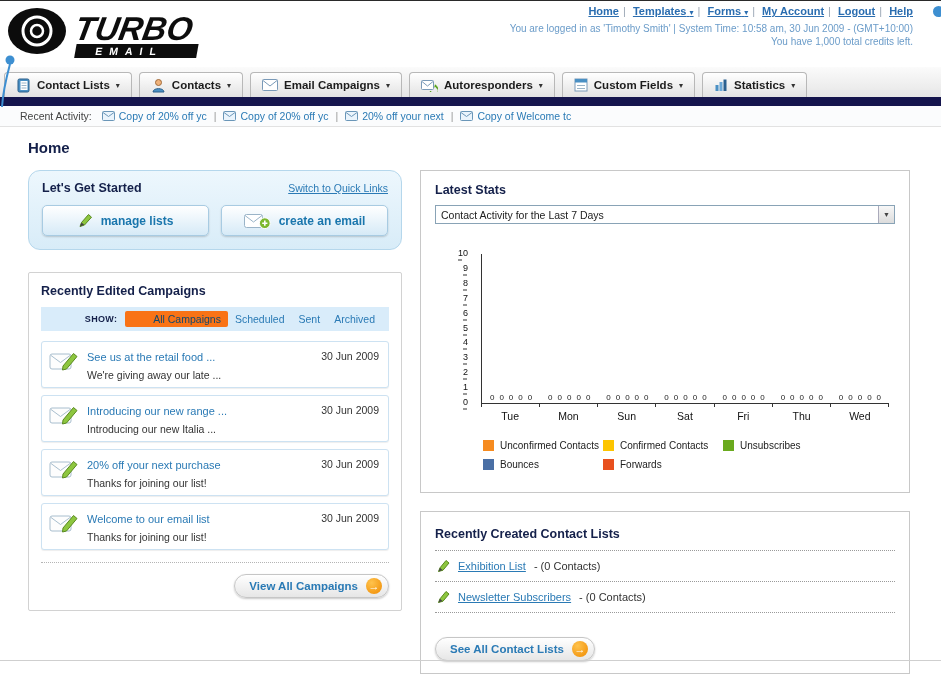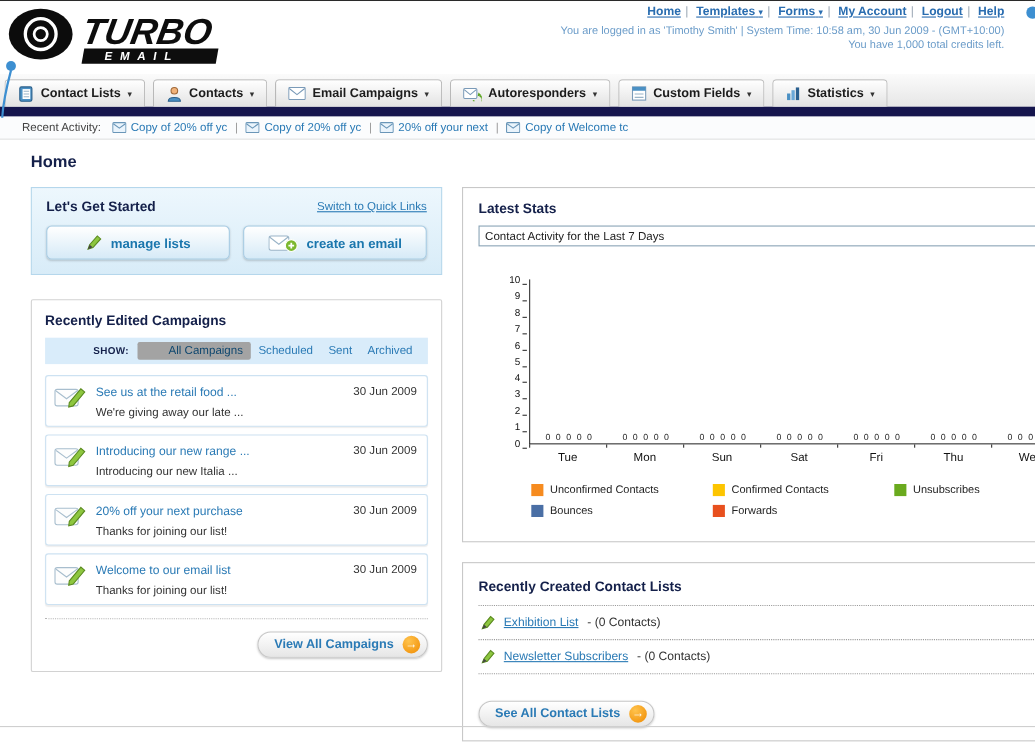--- a/index.html
+++ b/index.html
@@ -37,64 +37,64 @@
   
   .main { padding:8px 31px 0 28px; }
   .page-title { font-size:15px; font-weight:bold; color:#14204a; margin:4px 0 14px; }
   .columns { display:flex; gap:18px; align-items:flex-start; }
   .left-col { width:374px; flex:0 0 374px; }
   .right-col { flex:1; }
 
   .panel-title { font-size:12.5px; font-weight:bold; color:#14204a; }
 
   
-  .get-started { border:1px solid #b5d7ec; border-radius:0; background:linear-gradient(#edf7fd,#d8ecf8); padding:10px 13px 13px; margin-bottom:22px; }
+  .get-started { border:1px solid #b5d7ec; border-radius:12px; background:linear-gradient(#edf7fd,#d8ecf8); padding:10px 13px 13px; margin-bottom:22px; }
   .gs-header { display:flex; justify-content:space-between; align-items:center; }
   .gs-link { font-size:10.5px; color:#2a7ab5; text-decoration:underline; }
   .gs-buttons { display:flex; gap:12px; margin-top:10px; }
   .gs-btn { flex:1; height:31px; display:flex; align-items:center; justify-content:center; gap:8px; background:linear-gradient(#ffffff,#d6eaf7); border:1px solid #a8cbe2; border-radius:5px; font-size:12px; font-weight:bold; color:#1a76ad; box-shadow:0 1px 2px rgba(0,0,0,.18); cursor:pointer; }
 
   
   .campaigns-panel { border:1px solid #d2d2d2; border-radius:2px; background:#fff; padding:11px 12px 12px; }
   .filter-row { background:#d9ecfa; padding:4px 7px; display:flex; align-items:center; margin:9px 0 10px; font-size:10.5px;justify-content:flex-end; }
   .show-label { font-size:9px; font-weight:bold; color:#14204a; margin-right:8px; letter-spacing:.3px; }
   .filter-tab { color:#2a7ab5; padding:2px 7px; border-radius:2px; }
-  .filter-tab.active { background:#a3a3a3; color:#10486f;padding-left:28px; }
+  .filter-tab.active { background:#f97316; color:#10486f;padding-left:28px; }
   .campaign-item { border:1px solid #cde2f2; border-radius:3px; background:#fff; display:flex; gap:8px; padding:5px 9px 6px 7px; margin-bottom:7px; box-shadow:0 1px 1px rgba(0,0,0,.07); }
   .ci-icon { flex:0 0 30px; padding-top:2px; }
   .ci-body { flex:1; min-width:0; }
   .ci-title { font-size:11px; color:#2a7ab5; display:inline-block; margin-top:2px; }
   .ci-sub { font-size:10.5px; color:#333; margin-top:4px; }
   .ci-date { font-size:10.5px; color:#333; white-space:nowrap; padding-top:3px; }
   .campaigns-footer { border-top:1px dotted #b5b5b5; margin-top:12px; padding-top:11px; display:flex; justify-content:flex-end; }
 
   .pill-btn { display:flex; align-items:center; gap:8px; height:24px; padding:0 6px 0 14px; background:linear-gradient(#ffffff,#e6e6e6); border:1px solid #c6c6c6; border-radius:13px; font-size:11.5px; font-weight:bold; color:#2a7ab5; box-shadow:0 1px 2px rgba(0,0,0,.22); cursor:pointer; }
   .arrow-circle { width:16px; height:16px; border-radius:50%; background:radial-gradient(circle at 35% 30%, #ffc34d, #ef8a00); color:#fff; display:flex; align-items:center; justify-content:center; font-size:11px; font-weight:bold; line-height:1; }
 
   
   .stats-panel { border:1px solid #c8c8c8; background:#fff; padding:12px 14px 14px; margin-bottom:18px; }
   .stats-select { margin-top:8px; height:19px; border:1px solid #89a3b6; background:#fff; display:flex; align-items:center; justify-content:space-between; padding-left:5px; font-size:10.5px; color:#222; cursor:pointer; }
   .select-btn { width:16px; height:100%; background:linear-gradient(#f7f7f7,#dcdcdc); border-left:1px solid #aab; display:flex; align-items:center; justify-content:center; font-size:7px; color:#444; }
 
   .chart { margin:30px 6px 0 0; }
   .plot { margin-left:46px; height:150px; border-left:1px solid #333; border-bottom:1px solid #333; position:relative; }
   .y-axis { position:absolute; left:-44px; top:0; bottom:0; width:42px; }
-  .y-tick { position:absolute; right:1px; transform:translateY(-50%); display:flex; align-items:flex-end; gap:2px; font-size:9px; color:#111; }
+  .y-tick { position:absolute; right:12px; transform:translateY(-50%); display:flex; align-items:flex-start; gap:2px; font-size:9px; color:#111;flex-direction:column; }
   .y-dash { width:4px; height:1px; background:#333; display:inline-block; }
   .groups { display:flex; height:100%; align-items:flex-end; }
   .chart-group { flex:1; display:flex; justify-content:center; gap:5px; padding-bottom:1px; font-size:8px; color:#222; }
   .xticks { margin-left:46px; display:flex; height:3px; }
   .xtick-cell { flex:1; border-right:1px solid #333; }
   .xtick-cell:first-child { border-left:1px solid #333; }
   .xlabels { margin-left:46px; display:flex; font-size:10.5px; color:#111; margin-top:3px; }
   .day-label { flex:1; text-align:center; }
 
   .legend { margin:18px 0 2px 48px; font-size:10px; color:#222; }
   .legend-row { display:flex; margin-bottom:8px; }
-  .legend-item { width:165px; display:flex; align-items:center; gap:6px; }
+  .legend-item { width:120px; display:flex; align-items:center; gap:6px; }
   .swatch { width:11px; height:11px; display:inline-block; flex:0 0 11px; }
 
   
   .cl-panel { border:1px solid #c8c8c8; background:#fff; padding:12px 14px 12px; }
   .cl-title-row { padding-bottom:8px; border-bottom:1px dotted #9a9a9a; }
   .cl-item { display:flex; align-items:center; gap:8px; padding:8px 2px; border-bottom:1px dotted #9a9a9a; font-size:11px; }
   .cl-name { color:#2a7ab5; text-decoration:underline; }
   .cl-detail { color:#333; }
   .cl-footer { display:flex; justify-content:flex-start; margin-top:24px; }
 

